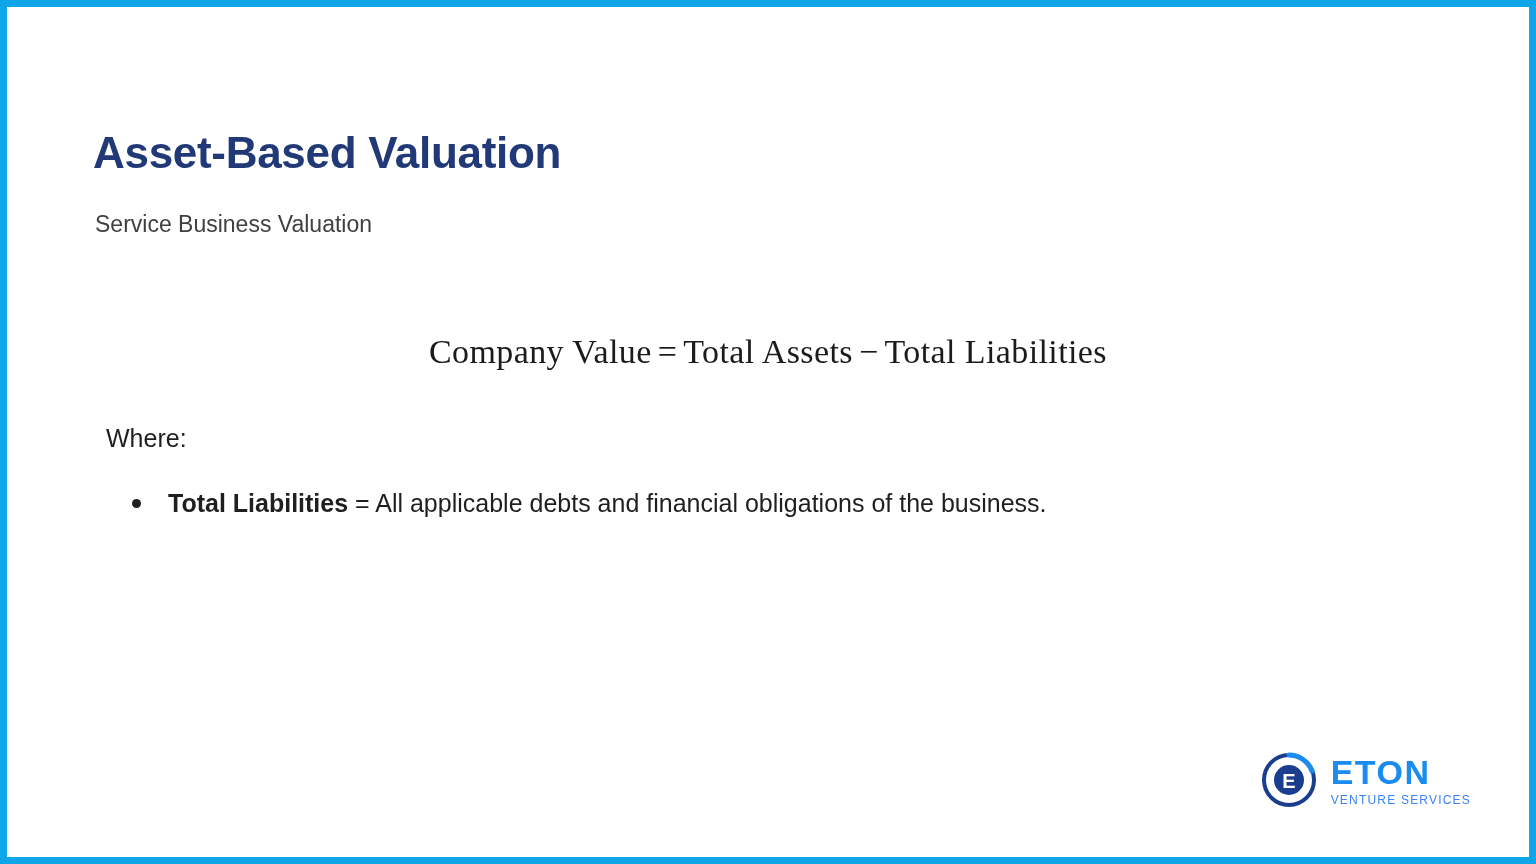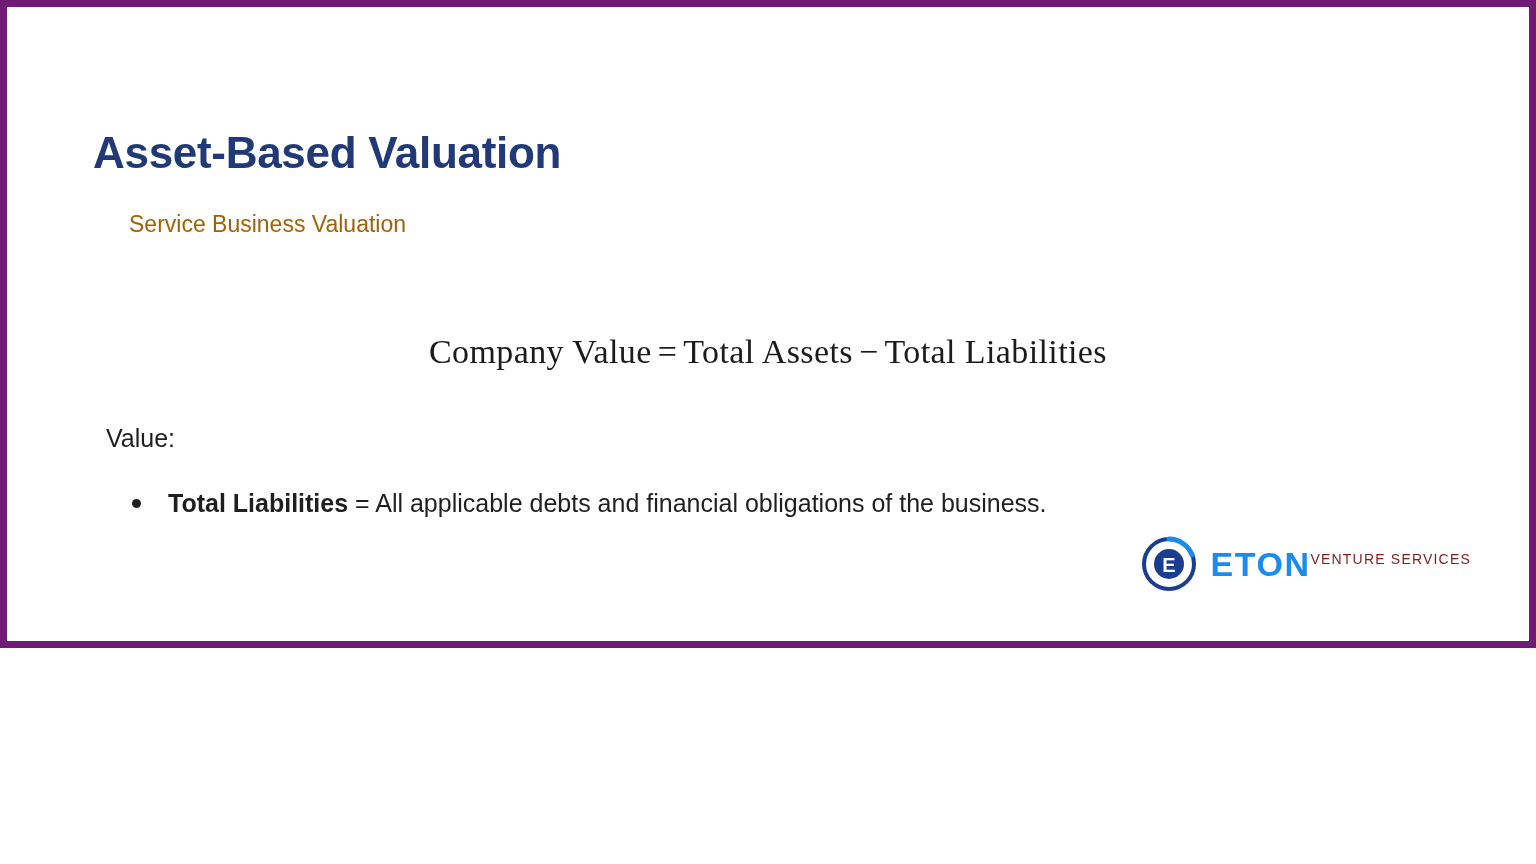--- a/index.html
+++ b/index.html
@@ -9,23 +9,23 @@
   body {
     width: 1536px;
     height: 864px;
     background: #ffffff;
     font-family: "Liberation Sans", sans-serif;
     overflow: hidden;
   }
   .slide {
     position: relative;
     width: 1536px;
-    height: 648px;
+    height: 864px;
     box-sizing: border-box;
-    border: 7px solid #701a75;
+    border: 7px solid #0ea5e9;
     background: #ffffff;
   }
   .content {
     position: absolute;
     left: 0;
     top: 0;
     right: 0;
     bottom: 0;
   }
   .title {
@@ -36,23 +36,22 @@
     font-weight: bold;
     color: #213a77;
     letter-spacing: -0.3px;
     line-height: 1.1;
   }
   .subtitle {
     position: absolute;
     left: 88px;
     top: 204px;
     font-size: 23px;
-    color: #a16207;
+    color: #404040;
     font-weight: 400;
-    margin-left: 34px;
   }
   .formula {
     position: absolute;
     left: 0;
     right: 0;
     top: 326px;
     text-align: center;
     font-family: "Liberation Serif", serif;
     font-size: 34px;
     color: #1b1b1b;
@@ -105,51 +104,51 @@
     align-items: center;
     gap: 13px;
   }
   .logo-mark {
     width: 58px;
     height: 58px;
     flex: 0 0 58px;
   }
   .logo-text {
     display: flex;
-    flex-direction: row;
+    flex-direction: column;
     justify-content: center;
     line-height: 1;
   }
   .logo-name {
     font-size: 34px;
     font-weight: bold;
     color: #1a8cf0;
     letter-spacing: 1.5px;
   }
   .logo-tag {
-    font-size: 14px;
-    color: #7f1d1d;
+    font-size: 12px;
+    color: #3b82f6;
     letter-spacing: 1.2px;
     margin-top: 5px;
   }
 </style>
 </head>
 <body>
 
 <div class="slide">
   <div class="content">
 
     <div class="title">Asset-Based Valuation</div>
     <div class="subtitle">Service Business Valuation</div>
 
     <div class="formula">
       <span>Company Value</span><span class="op">=</span><span>Total Assets</span><span class="op">−</span><span>Total Liabilities</span>
     </div>
 
-    <div class="where">Value:</div>
+    <div class="where">Where:</div>
 
     <ul class="bullets">
       <li>
         <span class="dot"></span>
         <b>Total Liabilities</b><span> = All applicable debts and financial obligations of the business.</span>
       </li>
     </ul>
 
     <div class="logo">
       <span class="logo-mark">

